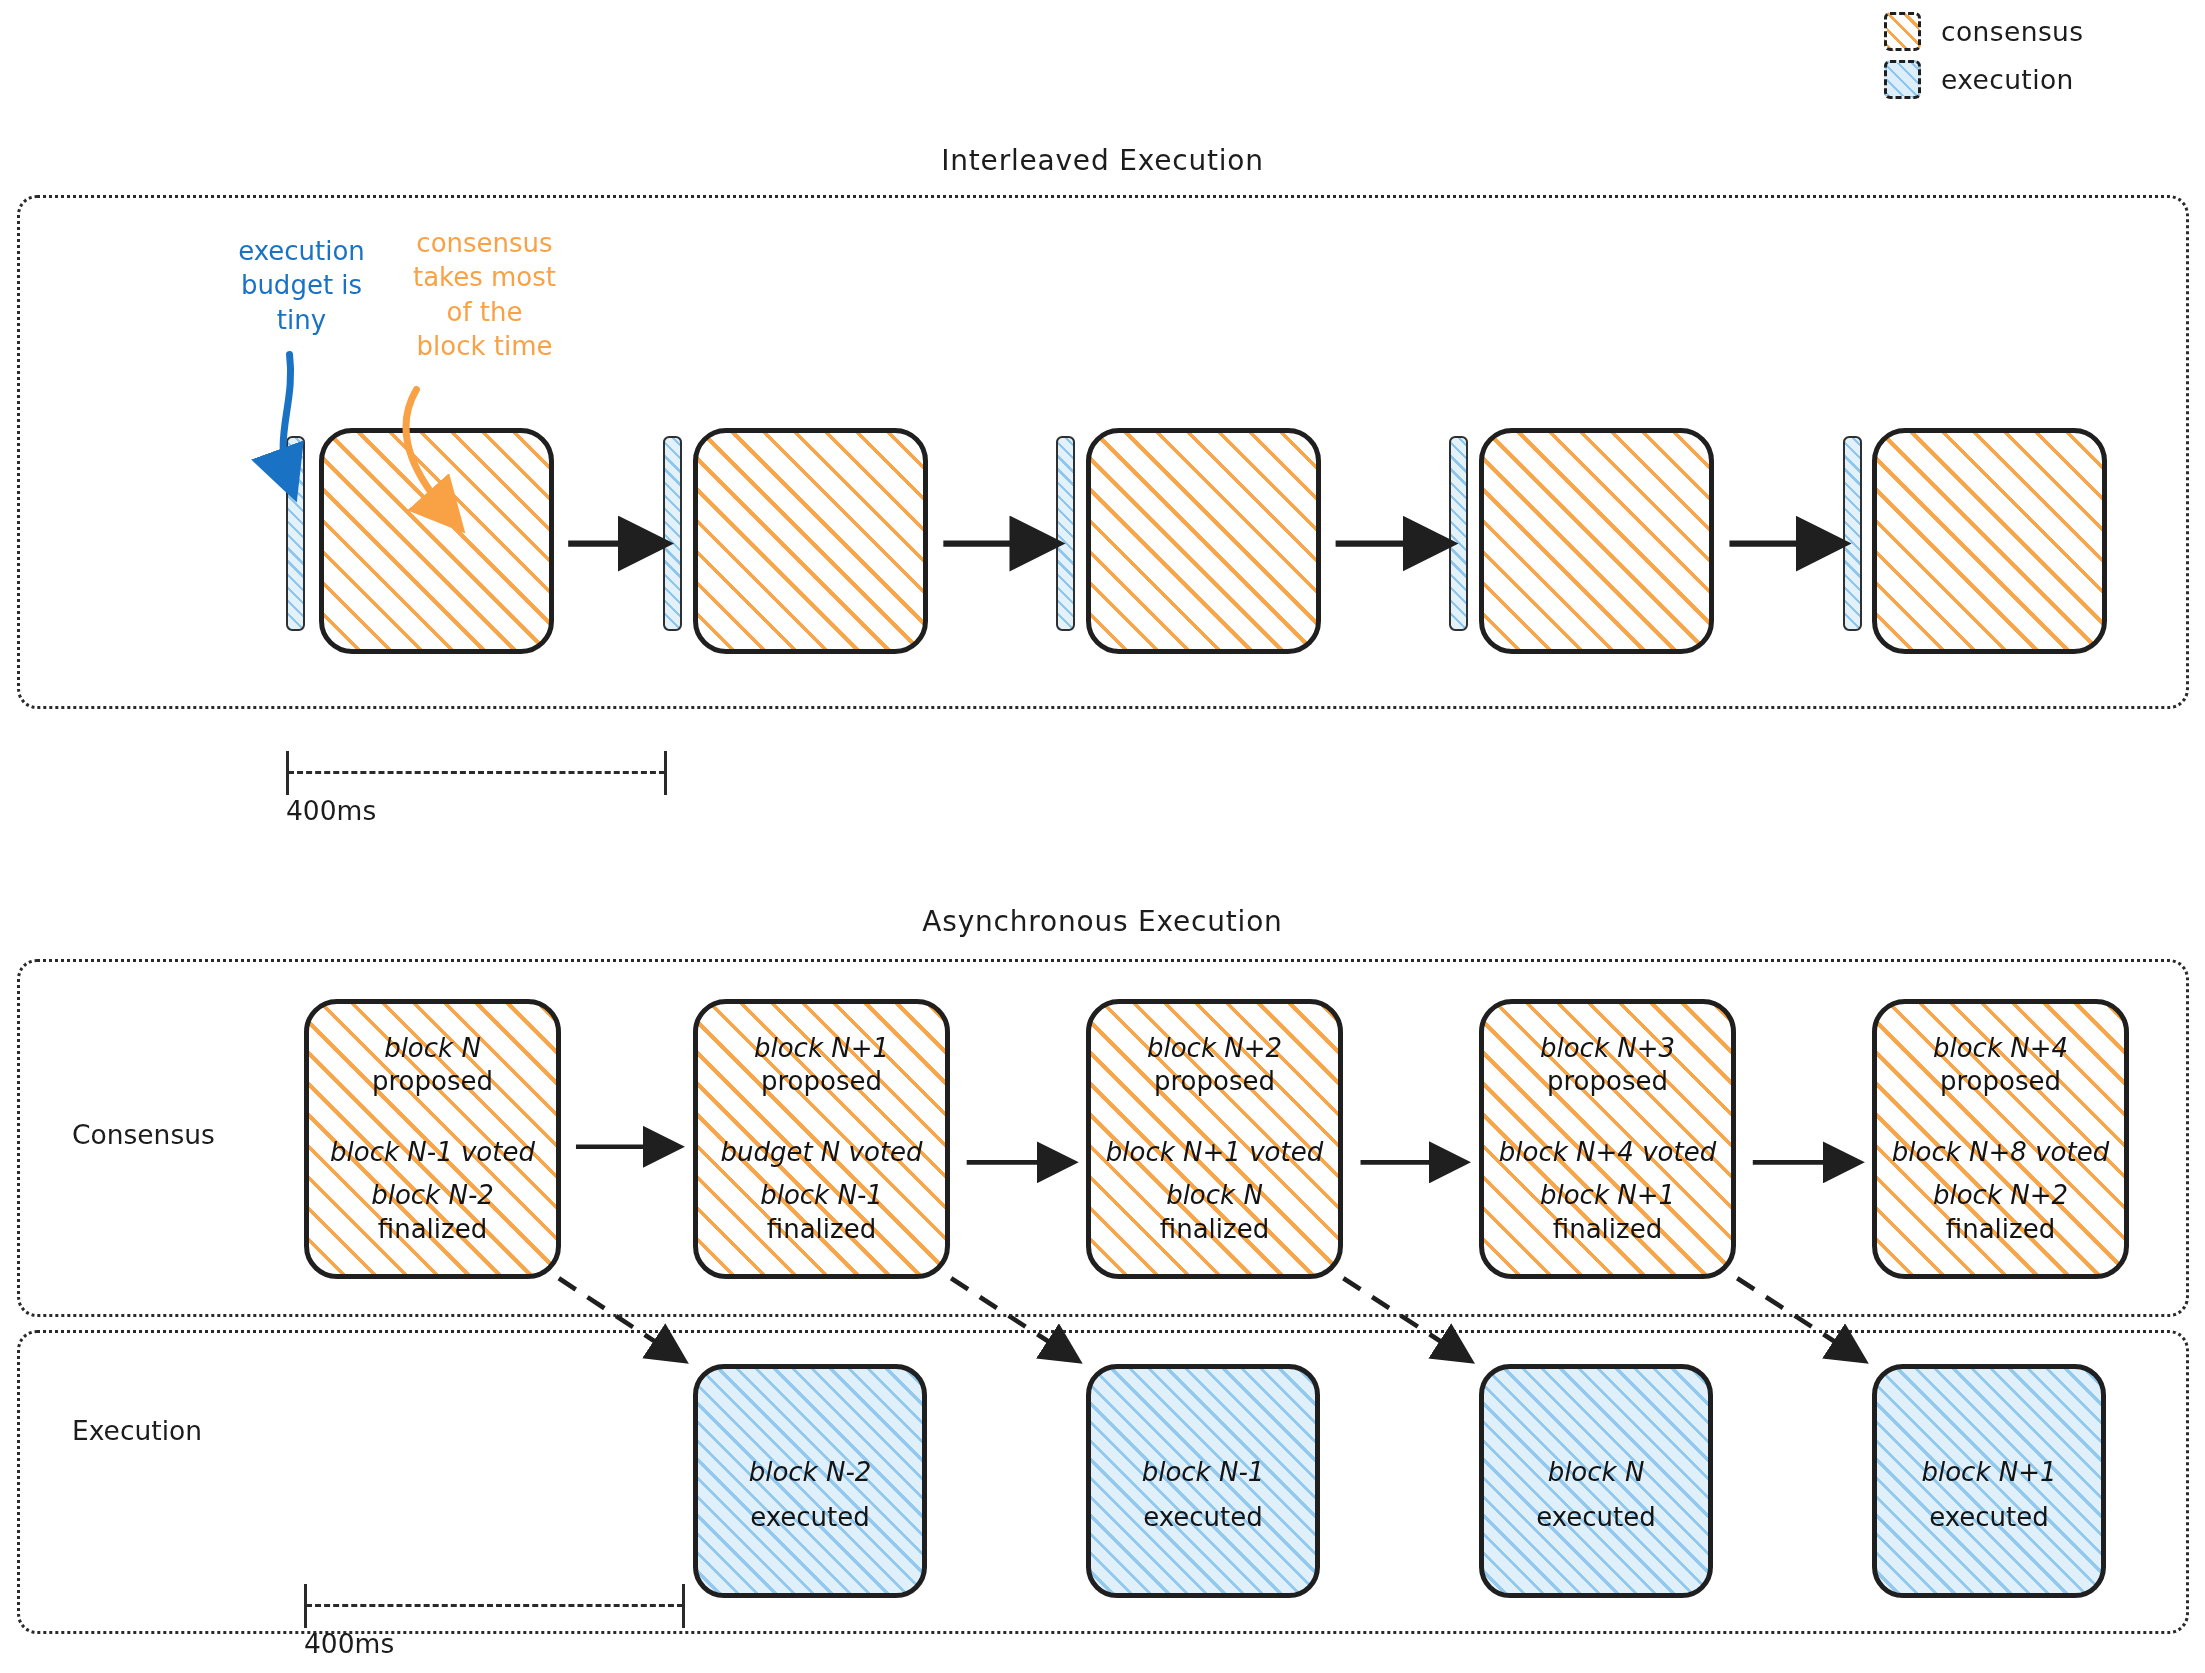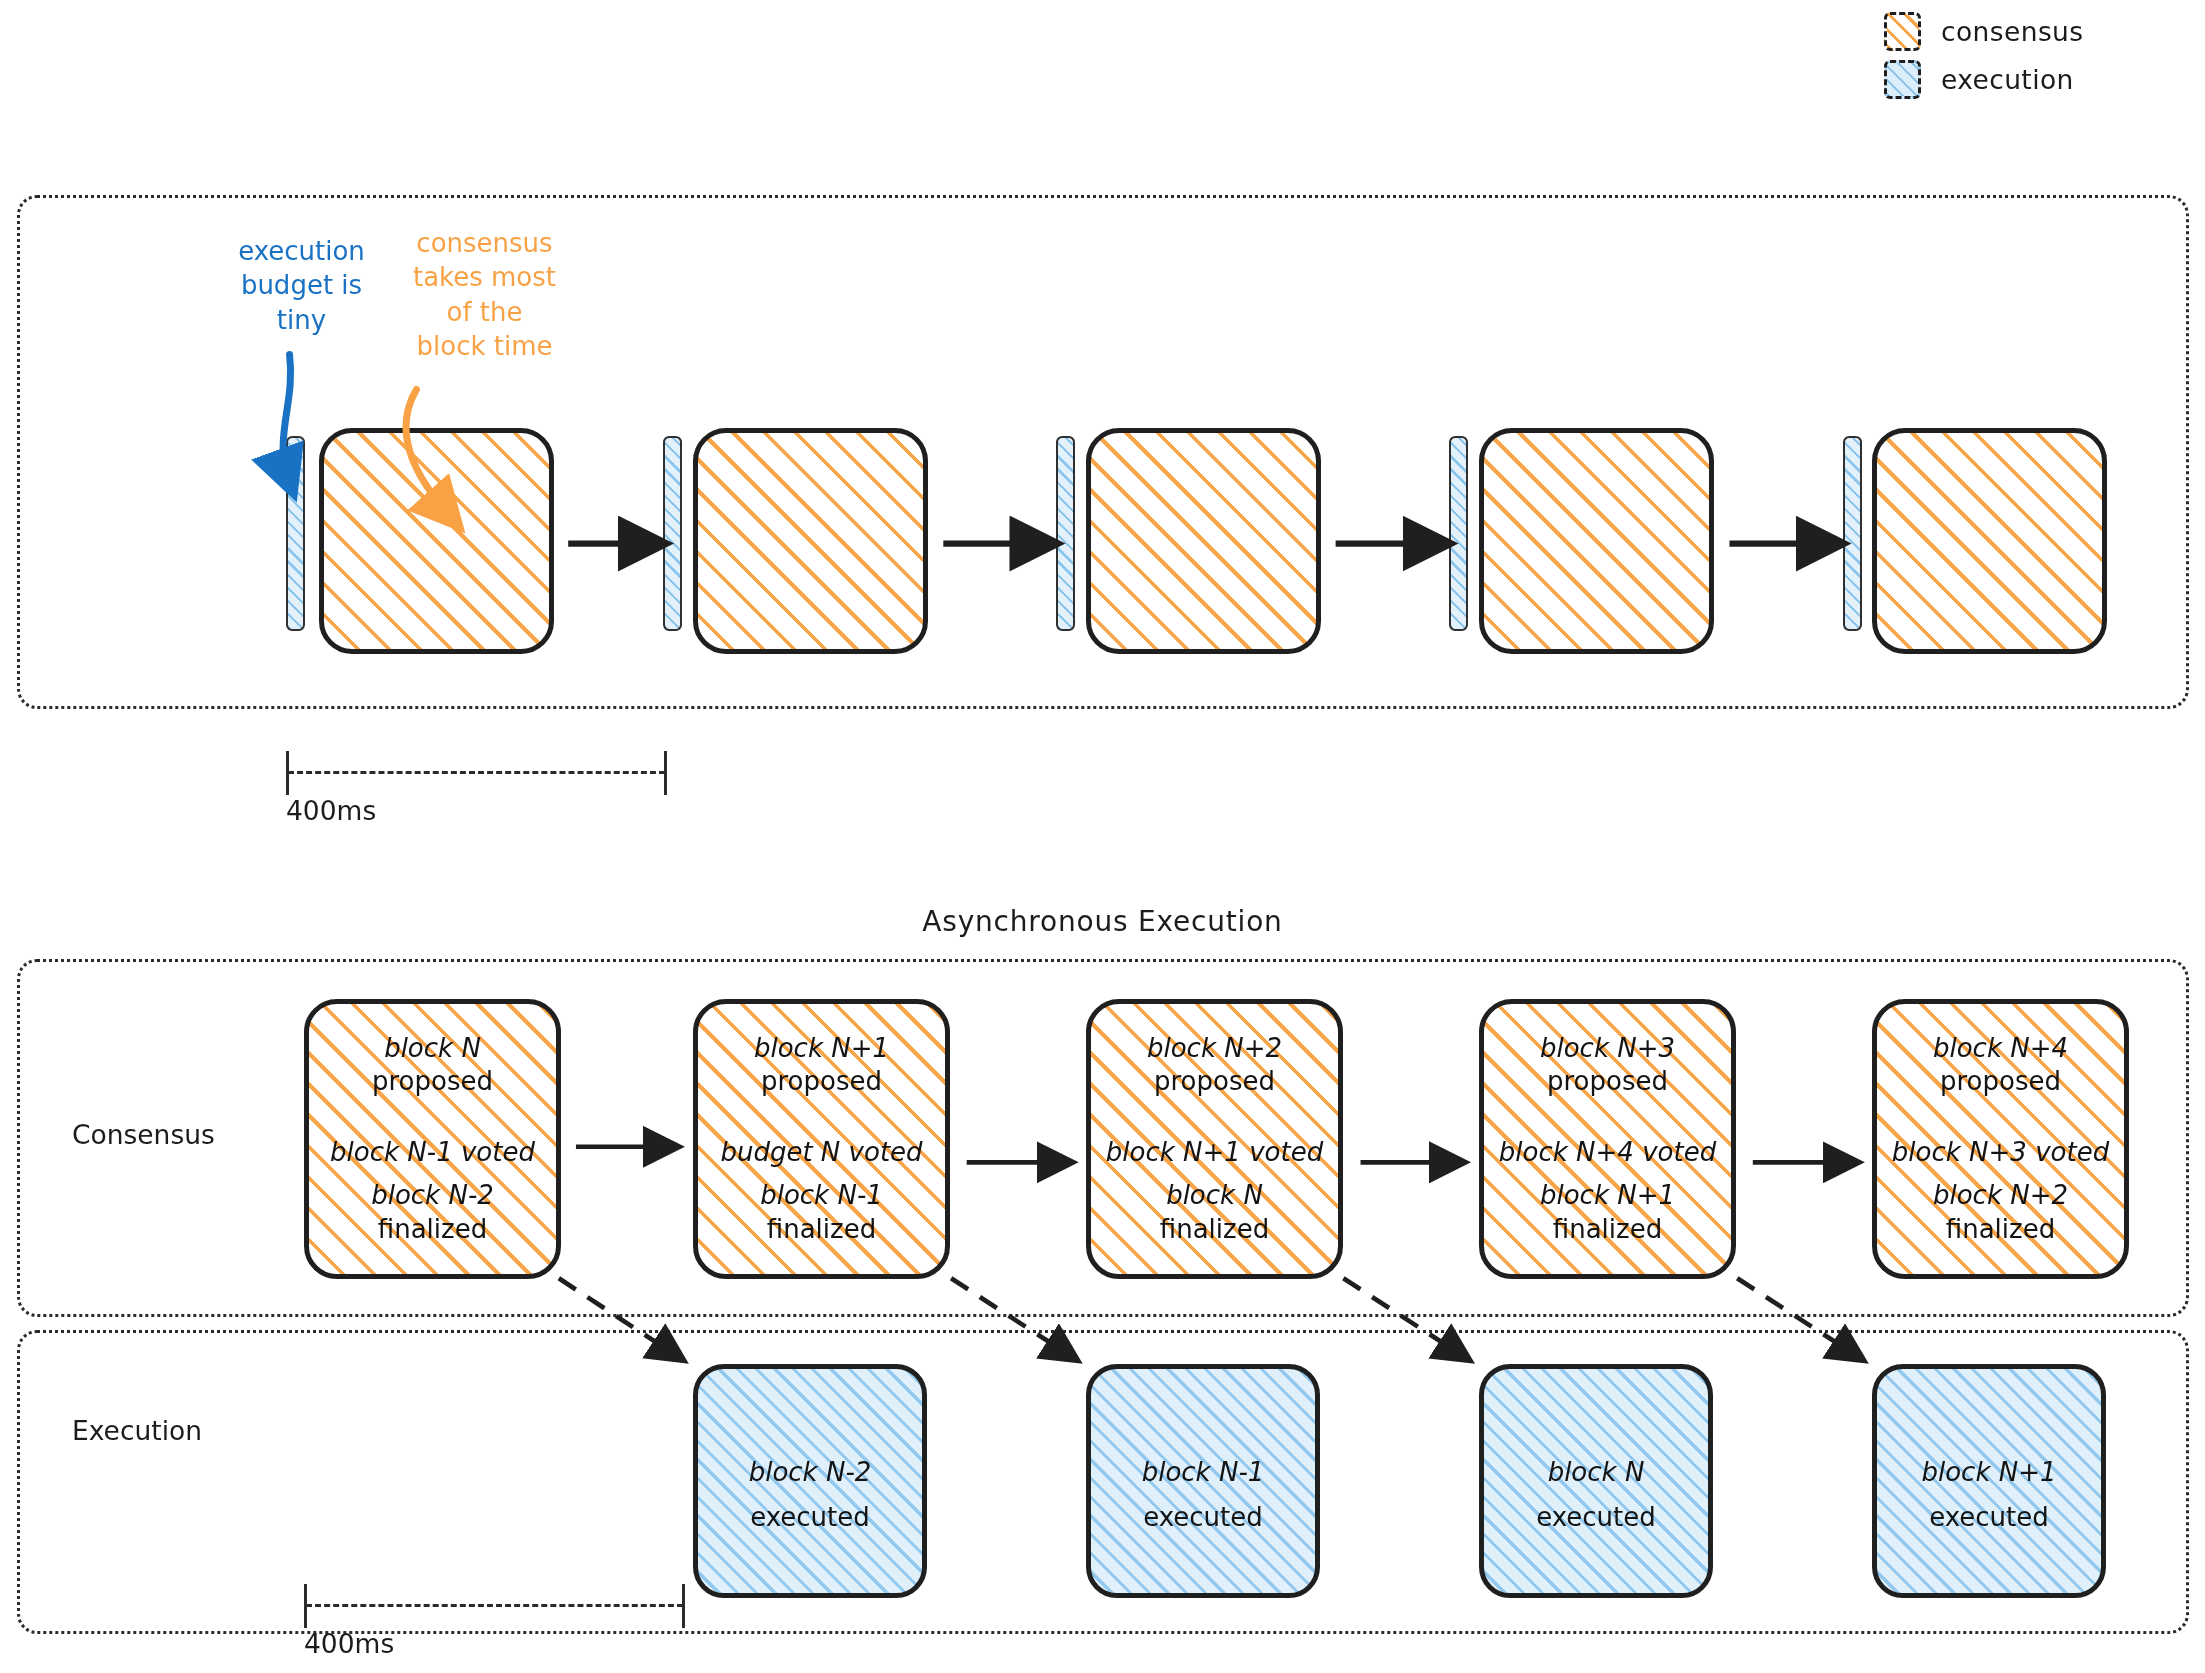--- a/index.html
+++ b/index.html
@@ -218,20 +218,21 @@
     <div class="legend-row">
       <div class="legend-swatch consensus"></div>
       <div class="legend-label">consensus</div>
     </div>
     <div class="legend-row">
       <div class="legend-swatch execution"></div>
       <div class="legend-label">execution</div>
     </div>
   </div>
 
+  <div class="section-title" id="title-interleaved">Interleaved Execution</div>
   <div class="section-title" id="title-async">Asynchronous Execution</div>
 
   <div class="dotted-box" id="box-interleaved"></div>
 
   <div class="annot" id="annot-exec">execution
 budget is
 tiny</div>
   <div class="annot" id="annot-cons">consensus
 takes most
 of the
@@ -283,21 +284,21 @@
     <div class="cblock-text">
       <div class="cline"><span class="blk-n">block N+3</span><br><span>proposed</span></div>
       <div class="cline blk-n">block N+4 voted</div>
       <div class="cline"><span class="blk-n">block N+1</span><br><span>finalized</span></div>
     </div>
   </div>
 
   <div class="consensus-block" style="left:1872px; top:999px; width:257px; height:280px;">
     <div class="cblock-text">
       <div class="cline"><span class="blk-n">block N+4</span><br><span>proposed</span></div>
-      <div class="cline blk-n">block N+3 voted</div>
+      <div class="cline blk-n">block N+8 voted</div>
       <div class="cline"><span class="blk-n">block N+2</span><br><span>finalized</span></div>
     </div>
   </div>
 
   <div class="dotted-box" id="box-execution"></div>
   <div class="row-label" id="label-execution">Execution</div>
 
   <div class="exec-block" style="left:693px; top:1364px; width:234px; height:234px;">
     <div class="eline blk-n">block N-2</div>
     <div class="eline">executed</div>

